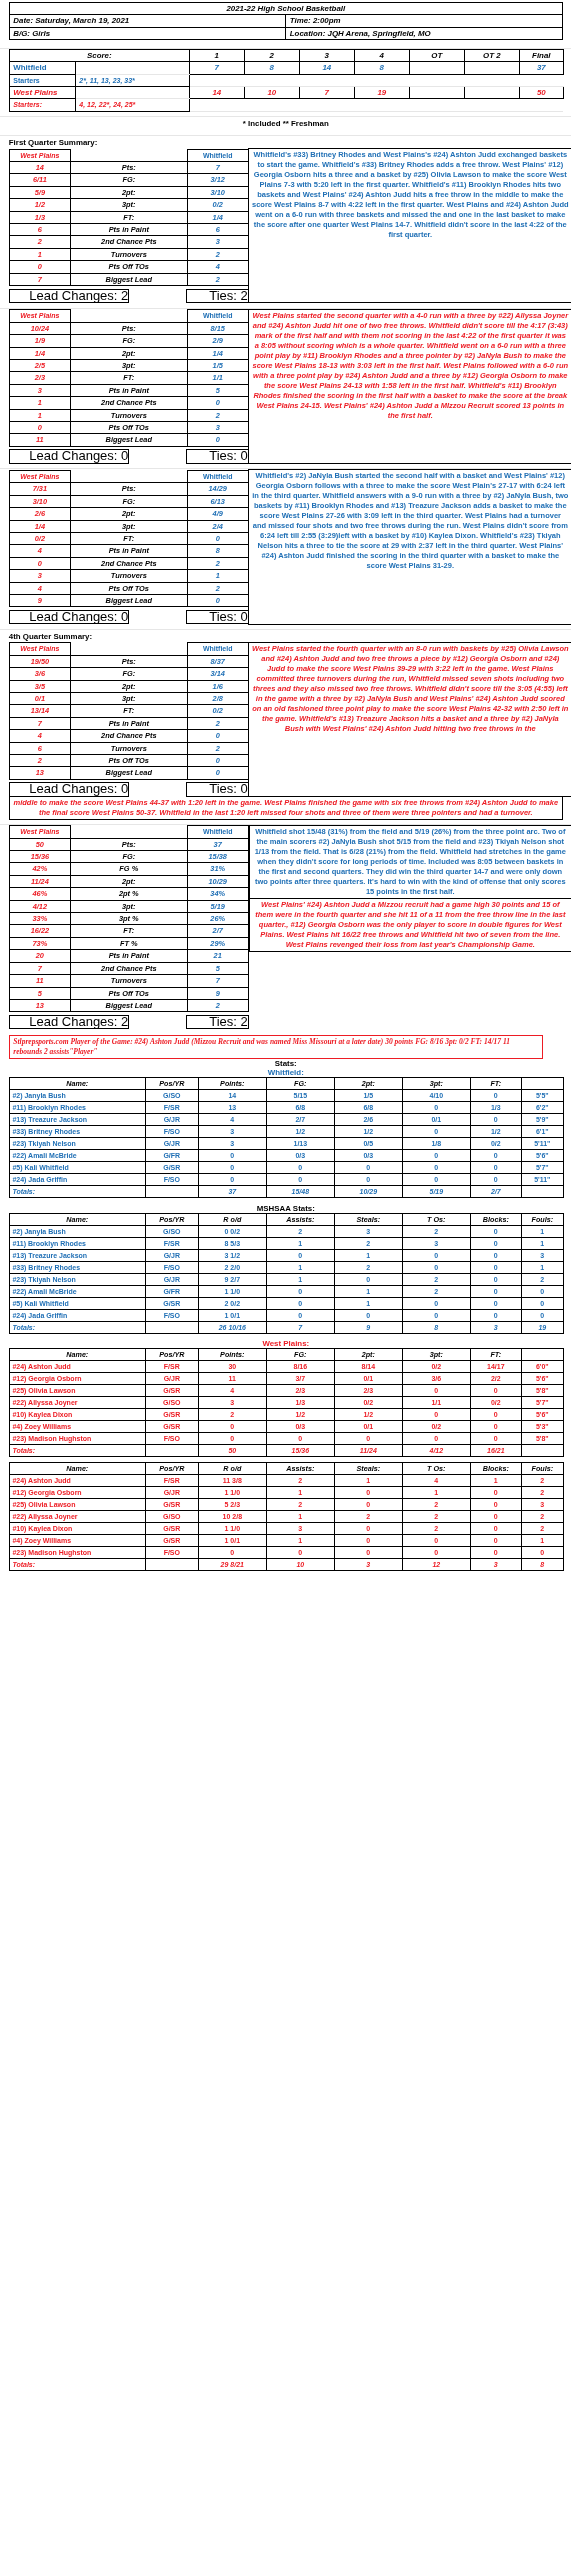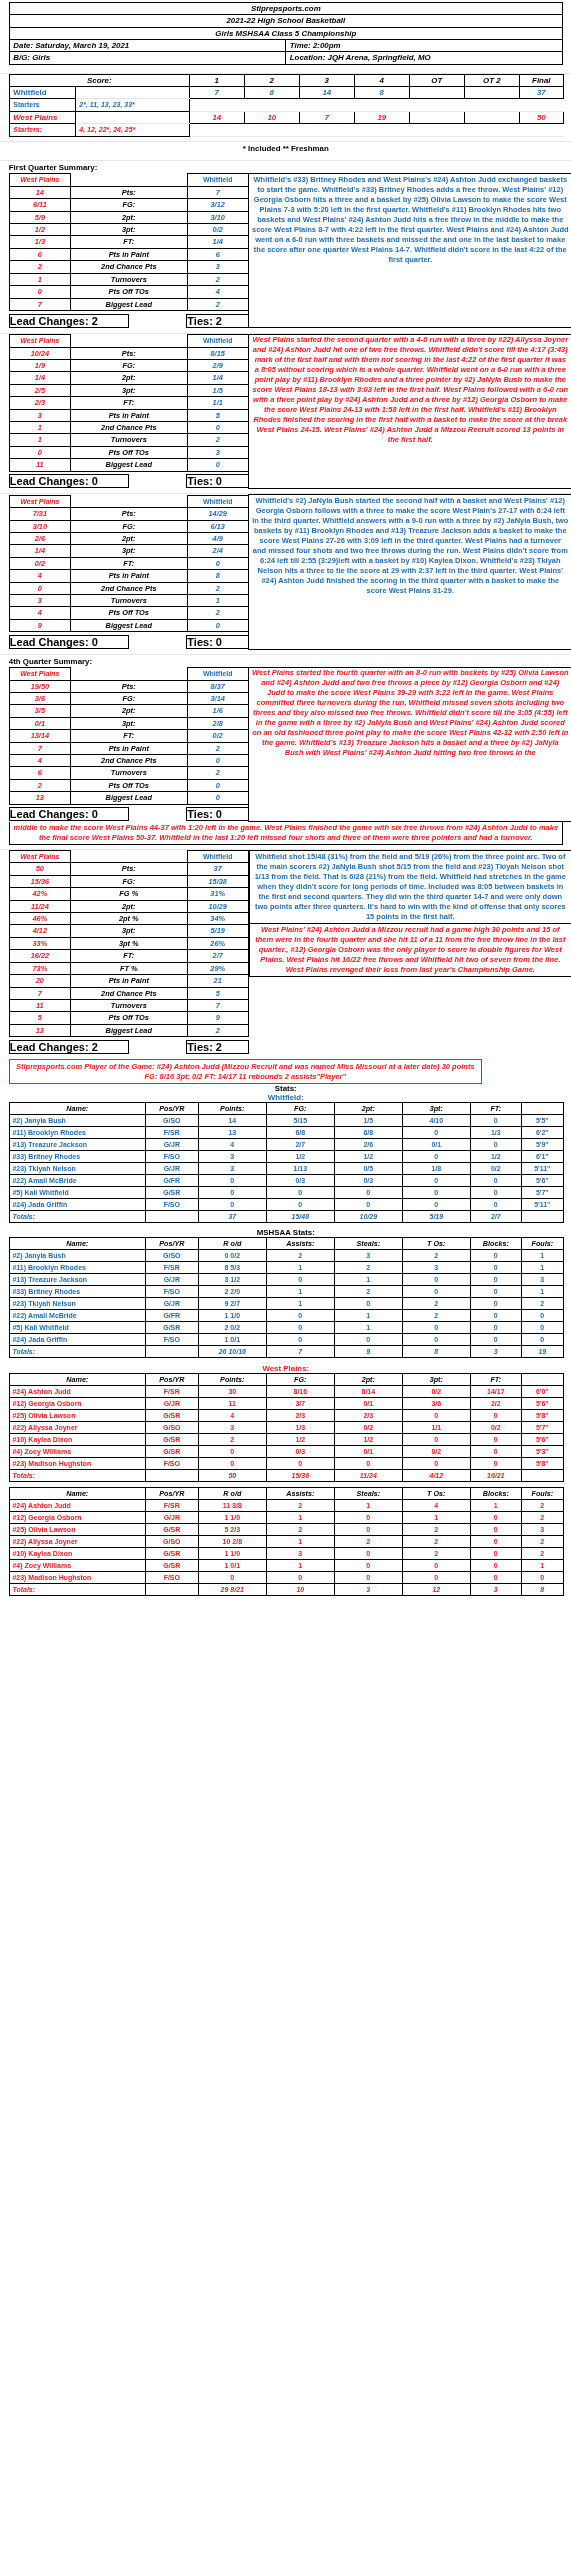--- a/index.html
+++ b/index.html
@@ -70,34 +70,34 @@
   .statT td.hdr2 { font-style: italic; font-size: 7px; }
   .statT td.wfv { color:#1F6FB5; }
   .statT td.wpv { color:#ED1C24; }
   .narr {
     border: 0.9px solid #000; padding: 0.9px 2.6px; text-align:center;
     font-weight: bold; font-size: 7.5px; line-height: 10px;
   }
   .narr.blue { color: #1F6FB5; font-style: normal; }
   .narr.red { color: #ED1C24; font-style: italic; }
   .leadrow { width: 240px; margin-top: 2.6px; }
-  .leadrow td { border: 0.9px solid #000; height: 12.3px; line-height:12.3px; text-align:left;
-    font-weight:bold; font-size: 11px; }
+  .leadrow td { border: 0.9px solid #000; height: 12.3px; line-height:12.3px; text-align:right;
+    font-weight:normal; font-size: 13px; }
   .leadrow td.nb { border: none; }
 
   
   .gsT { width: 240px; }
   .gsT td { border:0.9px solid #000; height: 11.4px; line-height:11.4px; text-align:center;
     font-weight:bold; font-style:italic; font-size:7.4px; }
 
   
   .award {
-    width: 473px; margin-left: 8.8px; border: 1.8px solid #ED1C24;
-    text-align:center; font-weight:bold; font-style:italic; font-size:7.5px;
-    color:#ED1C24; line-height: 9.6px; padding: 1.8px 3.5px;
+    width: 534px; margin-left: 8.8px; border: 1.8px solid #ED1C24;
+    font-weight:bold; font-style:italic; font-size:7.5px;
+    color:#ED1C24; line-height: 9.6px; padding: 1.8px 3.5px; font-family: Liberation Serif, serif;
   }
   .statshead { width:554px; margin-left:8.8px; text-align:center; font-weight:bold; font-size:7.9px; }
   .teamhead { width:554px; margin-left:8.8px; text-align:center; font-weight:bold; font-size:7.9px; }
 
   
   .pT { width: 554px; margin-left: 8.8px; }
   .pT td, .pT th {
     border: 0.9px solid #000; height: 11px; line-height: 11px;
     font-size: 7px; font-weight: bold; text-align:center;
   }
@@ -107,28 +107,22 @@
   .bluetxt { color:#1F6FB5; }
   .redtxt { color:#ED1C24; }
 </style>
 </head>
 <body>
 
 <div class="sheet">
 
   <table class="hdr">
     <tbody>
-        <tr>
-          <td colspan="2">Stlprepsports.com</td>
-        </tr>
     <tr>
           <td colspan="2">2021-22 High School Basketball</td>
-        </tr>
-    <tr>
-          <td colspan="2">Girls MSHSAA Class 5 Championship</td>
         </tr>
     <tr>
       <td class="left" style="width:232px">Date: Saturday, March 19, 2021</td>
       <td class="left">Time: 2:00pm</td>
     </tr>
     <tr>
       <td class="left">B/G: Girls</td>
       <td class="left">Location: JQH Arena, Springfield, MO</td>
     </tr>
   </tbody>

